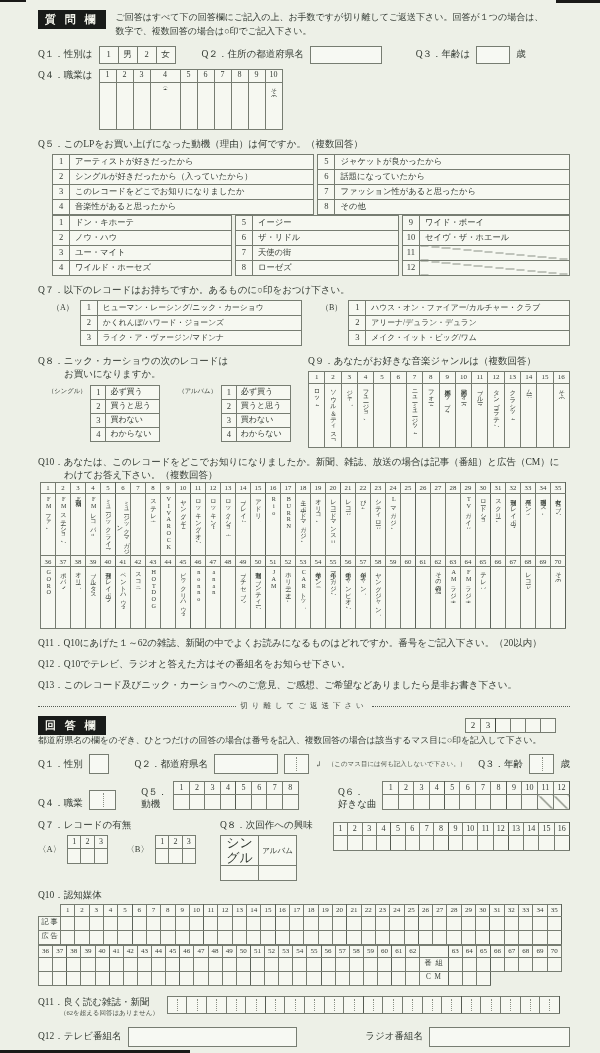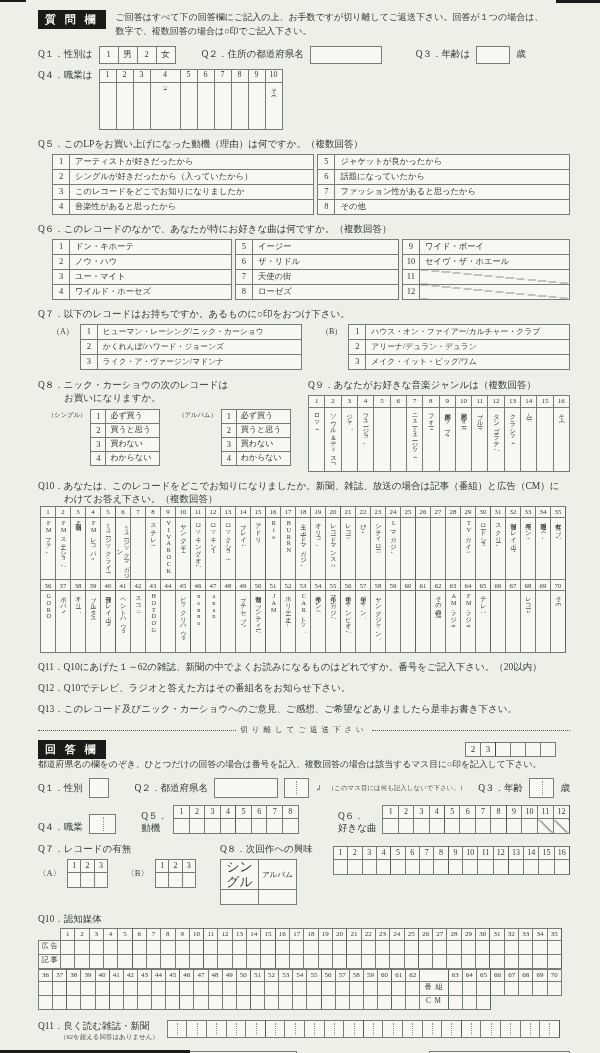--- a/index.html
+++ b/index.html
@@ -214,21 +214,20 @@
               <td class="txt">ファッション性があると思ったから</td>
             </tr>
             <tr>
               <td class="num">8</td>
               <td class="txt">その他</td>
             </tr>
           </tbody>
         </table>
     </div>
 
-    <div class="qtitle">Q６．このレコードのなかで、あなたが特にお好きな曲は何ですか。（複数回答）</div>
     <div class="listflex">
       <table class="ltbl" style="width:182px">
           <tbody>
             <tr>
               <td class="num">1</td>
               <td class="txt">ドン・キホーテ</td>
             </tr>
             <tr>
               <td class="num">2</td>
               <td class="txt">ノウ・ハウ</td>
@@ -818,21 +817,21 @@
             <td>28</td>
             <td>29</td>
             <td>30</td>
             <td>31</td>
             <td>32</td>
             <td>33</td>
             <td>34</td>
             <td>35</td>
           </tr>
       <tr>
-            <td>広 告</td>
+            <td>記 事</td>
             <td></td>
             <td></td>
             <td></td>
             <td></td>
             <td></td>
             <td></td>
             <td></td>
             <td></td>
             <td></td>
             <td></td>
@@ -856,21 +855,21 @@
             <td></td>
             <td></td>
             <td></td>
             <td></td>
             <td></td>
             <td></td>
             <td></td>
             <td></td>
           </tr>
       <tr>
-            <td>記 事</td>
+            <td>広 告</td>
             <td></td>
             <td></td>
             <td></td>
             <td></td>
             <td></td>
             <td></td>
             <td></td>
             <td></td>
             <td></td>
             <td></td>

